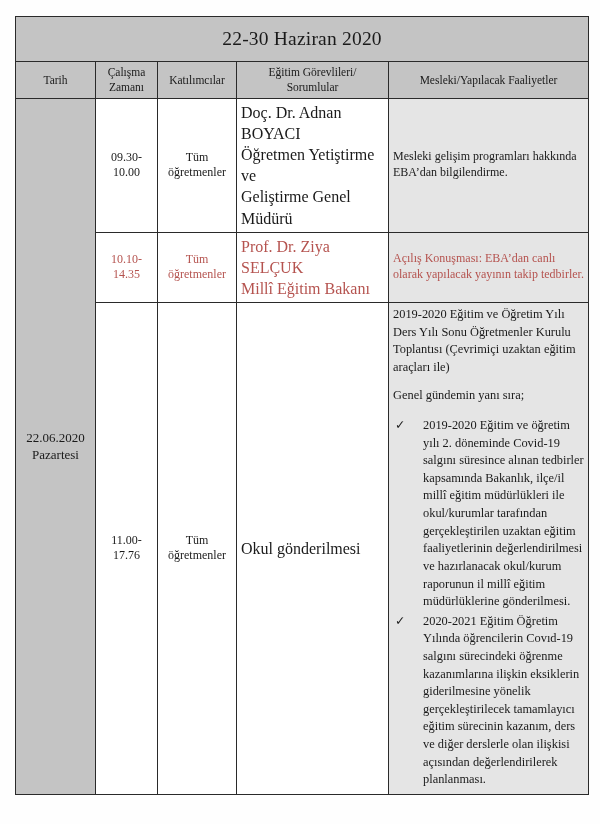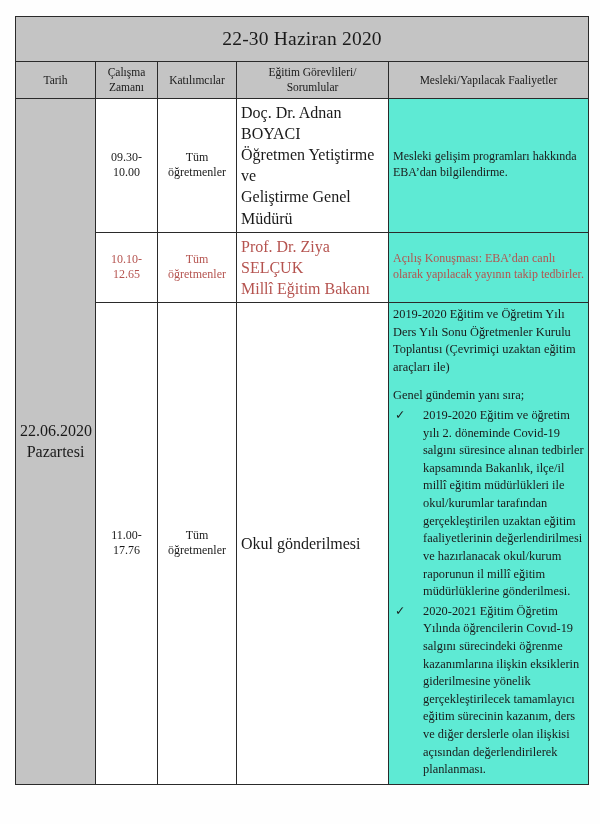--- a/index.html
+++ b/index.html
@@ -66,38 +66,38 @@
     font-weight: bold;
     line-height: 1.28;
     padding: 5px 3px;
     height: 30px;
   }
 
   
   .date-cell {
     background: #c4c4c4;
     text-align: center;
-    font-size: 16px;
+    font-size: 13px;
     font-weight: bold;
     line-height: 1.35;
     vertical-align: middle;
   }
 
   
   .cell-center {
     text-align: center;
     font-size: 12px;
     line-height: 1.3;
     background: #ffffff;
   }
   .cell-left {
     text-align: left;
     font-size: 12px;
     line-height: 1.33;
-    background: #5eead4;
+    background: #e5e5e5;
     padding: 5px 7px;
   }
   .cell-center-multiline { white-space: pre-line; }
 
   .cell-resp {
     text-align: left;
     font-size: 16px;
     line-height: 1.32;
     background: #ffffff;
     padding: 5px 4px;
@@ -106,21 +106,21 @@
   .red { color: #b5534f; }
 
   .r3-act {
     vertical-align: top;
     padding: 14px 9px 10px 10px;
     font-size: 12.4px;
     line-height: 1.42;
   }
 
   .para { margin: 0 0 11px 0; }
-  .para.tight { margin-bottom: 2px; }
+  .para.tight { margin-bottom: 12px; }
 
   .check-list {
     list-style: none;
     margin: 0;
     padding: 0;
   }
   .check-item {
     position: relative;
     padding-left: 30px;
     margin-bottom: 2px;
@@ -174,21 +174,21 @@
         <td class="cell-center cell-center-multiline">Tüm
 öğretmenler</td>
         <td class="cell-resp cell-center-multiline">Doç. Dr. Adnan BOYACI
 Öğretmen Yetiştirme ve
 Geliştirme Genel Müdürü</td>
         <td class="cell-left">Mesleki gelişim programları hakkında EBA’dan bilgilendirme.</td>
       </tr>
 
       <tr>
         <td class="cell-center cell-center-multiline red">10.10-
-12.65</td>
+14.35</td>
         <td class="cell-center cell-center-multiline red">Tüm
 öğretmenler</td>
         <td class="cell-resp cell-center-multiline red">Prof. Dr. Ziya SELÇUK
 Millî Eğitim Bakanı</td>
         <td class="cell-left red">Açılış Konuşması: EBA’dan canlı olarak yapılacak yayının takip tedbirler.</td>
       </tr>
 
       <tr>
         <td class="cell-center cell-center-multiline r3-time">11.00-
 17.76</td>

